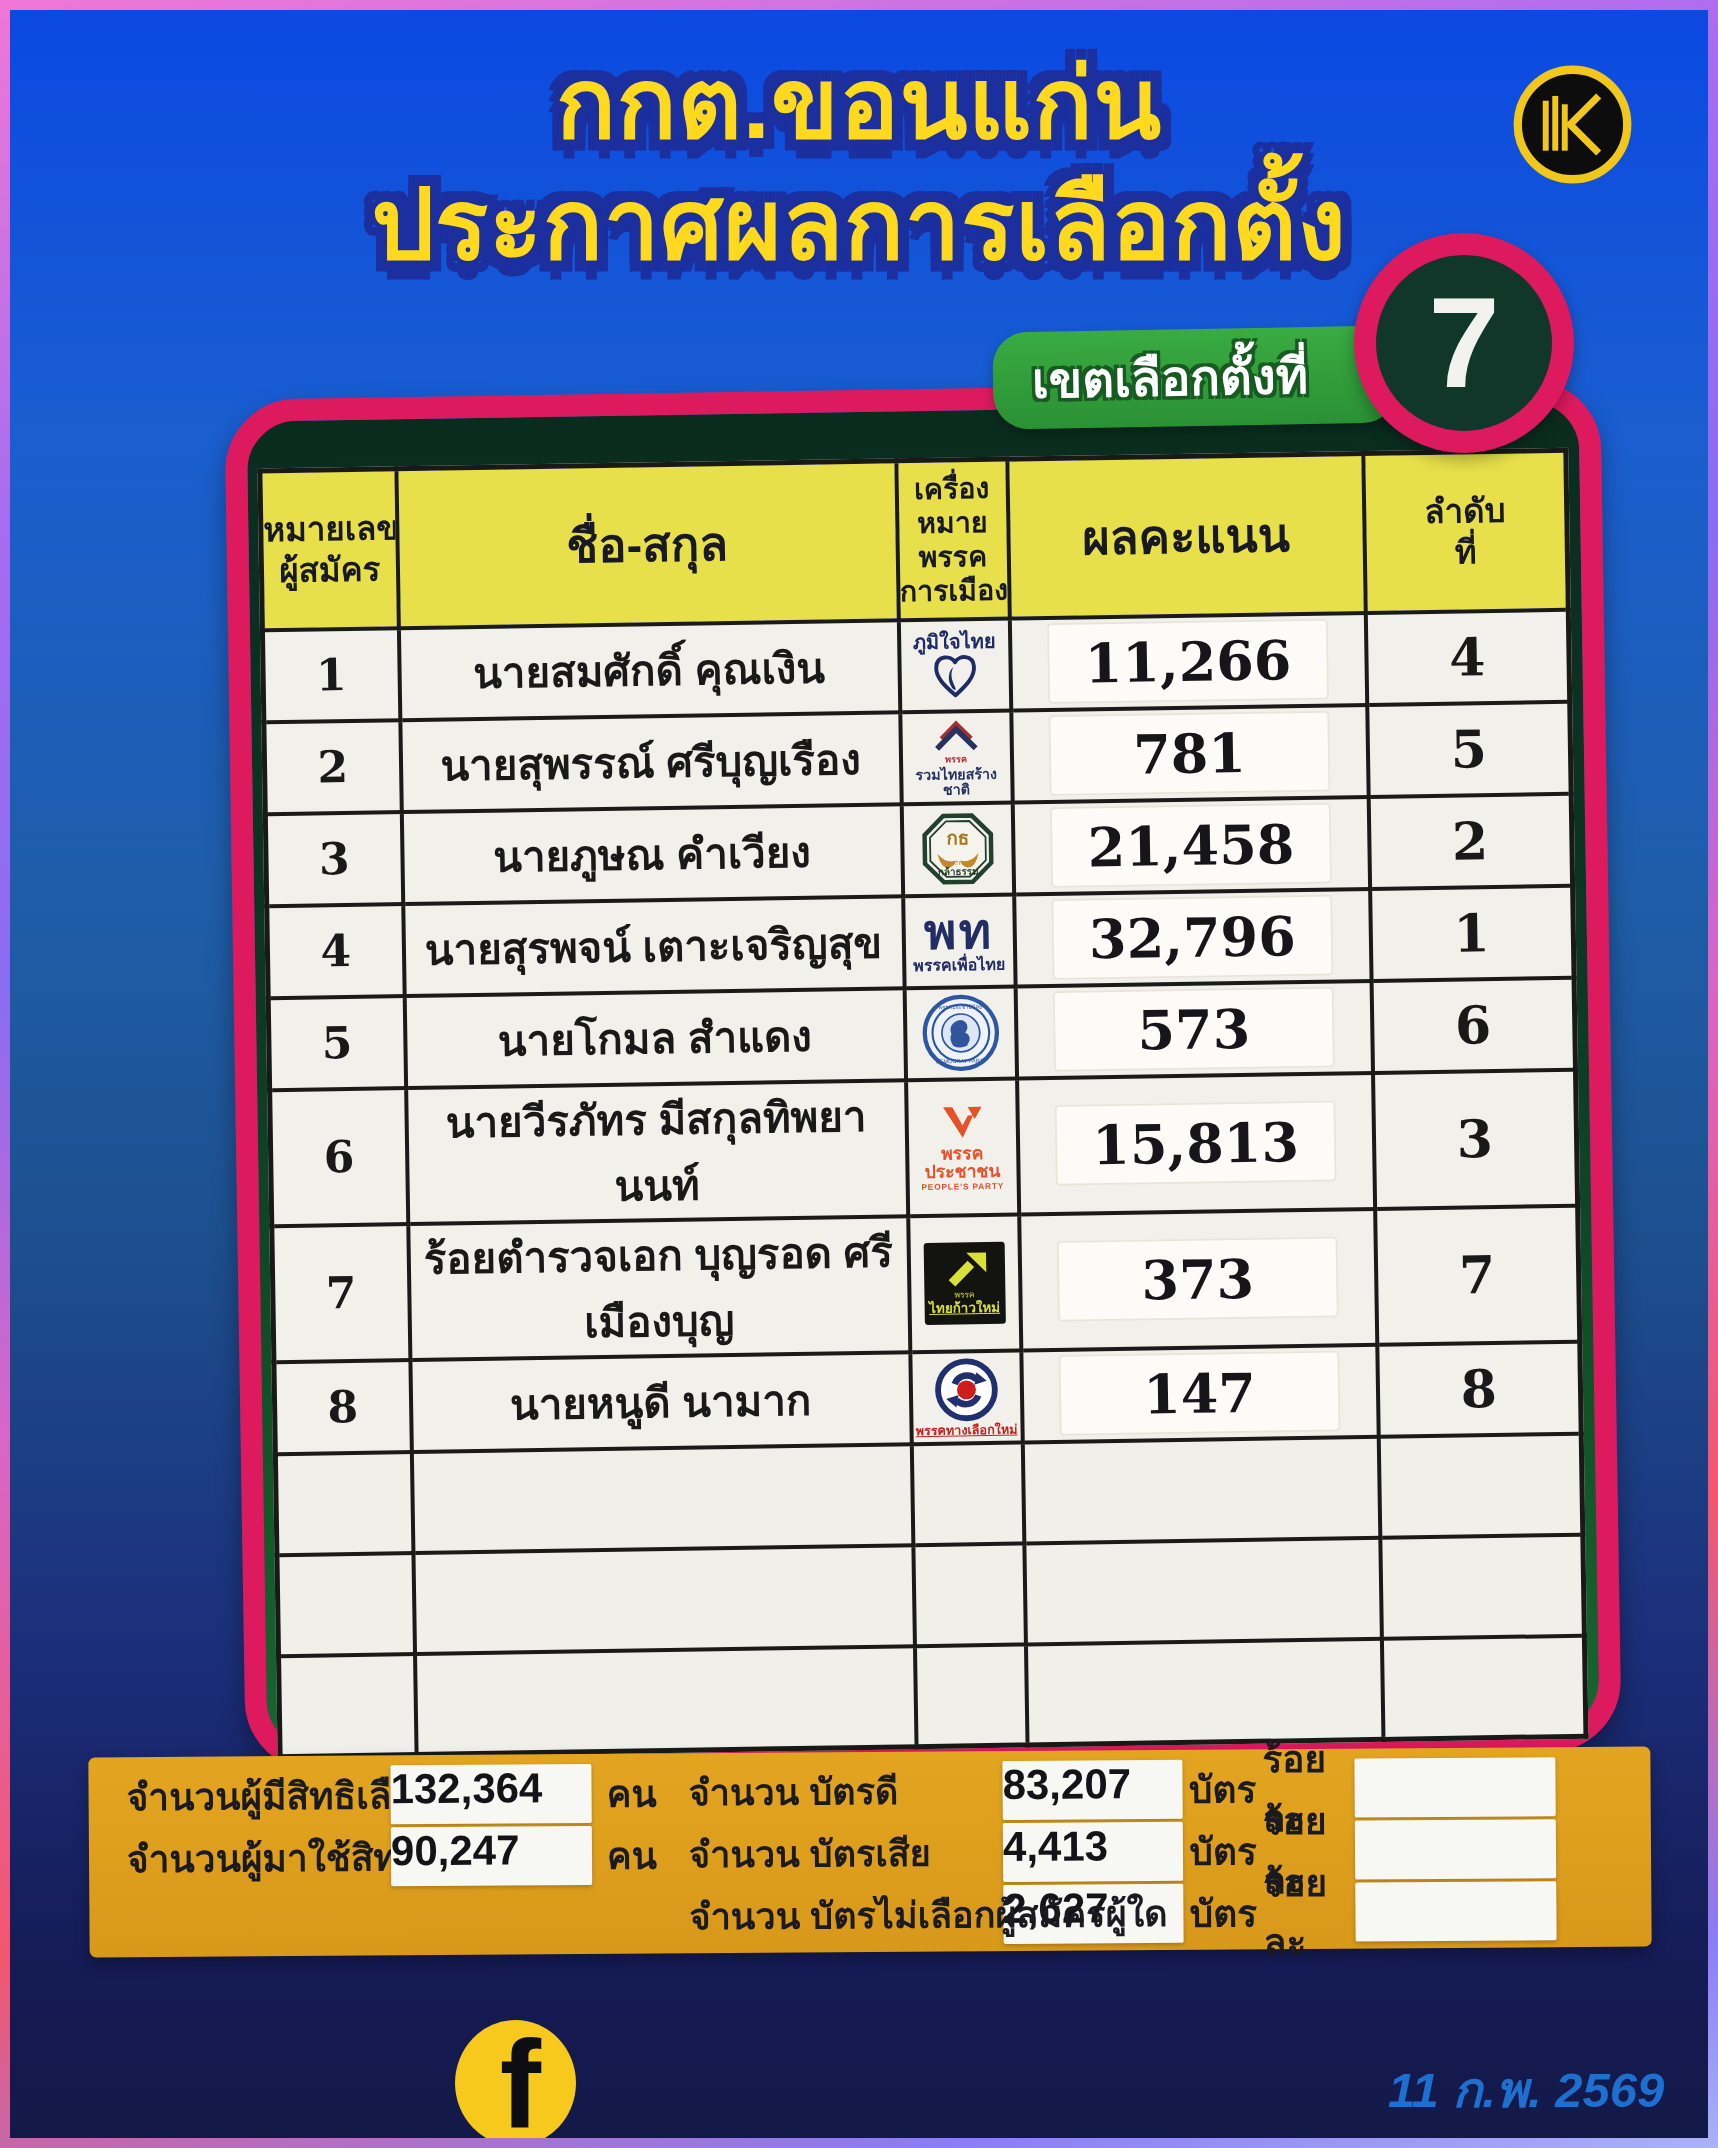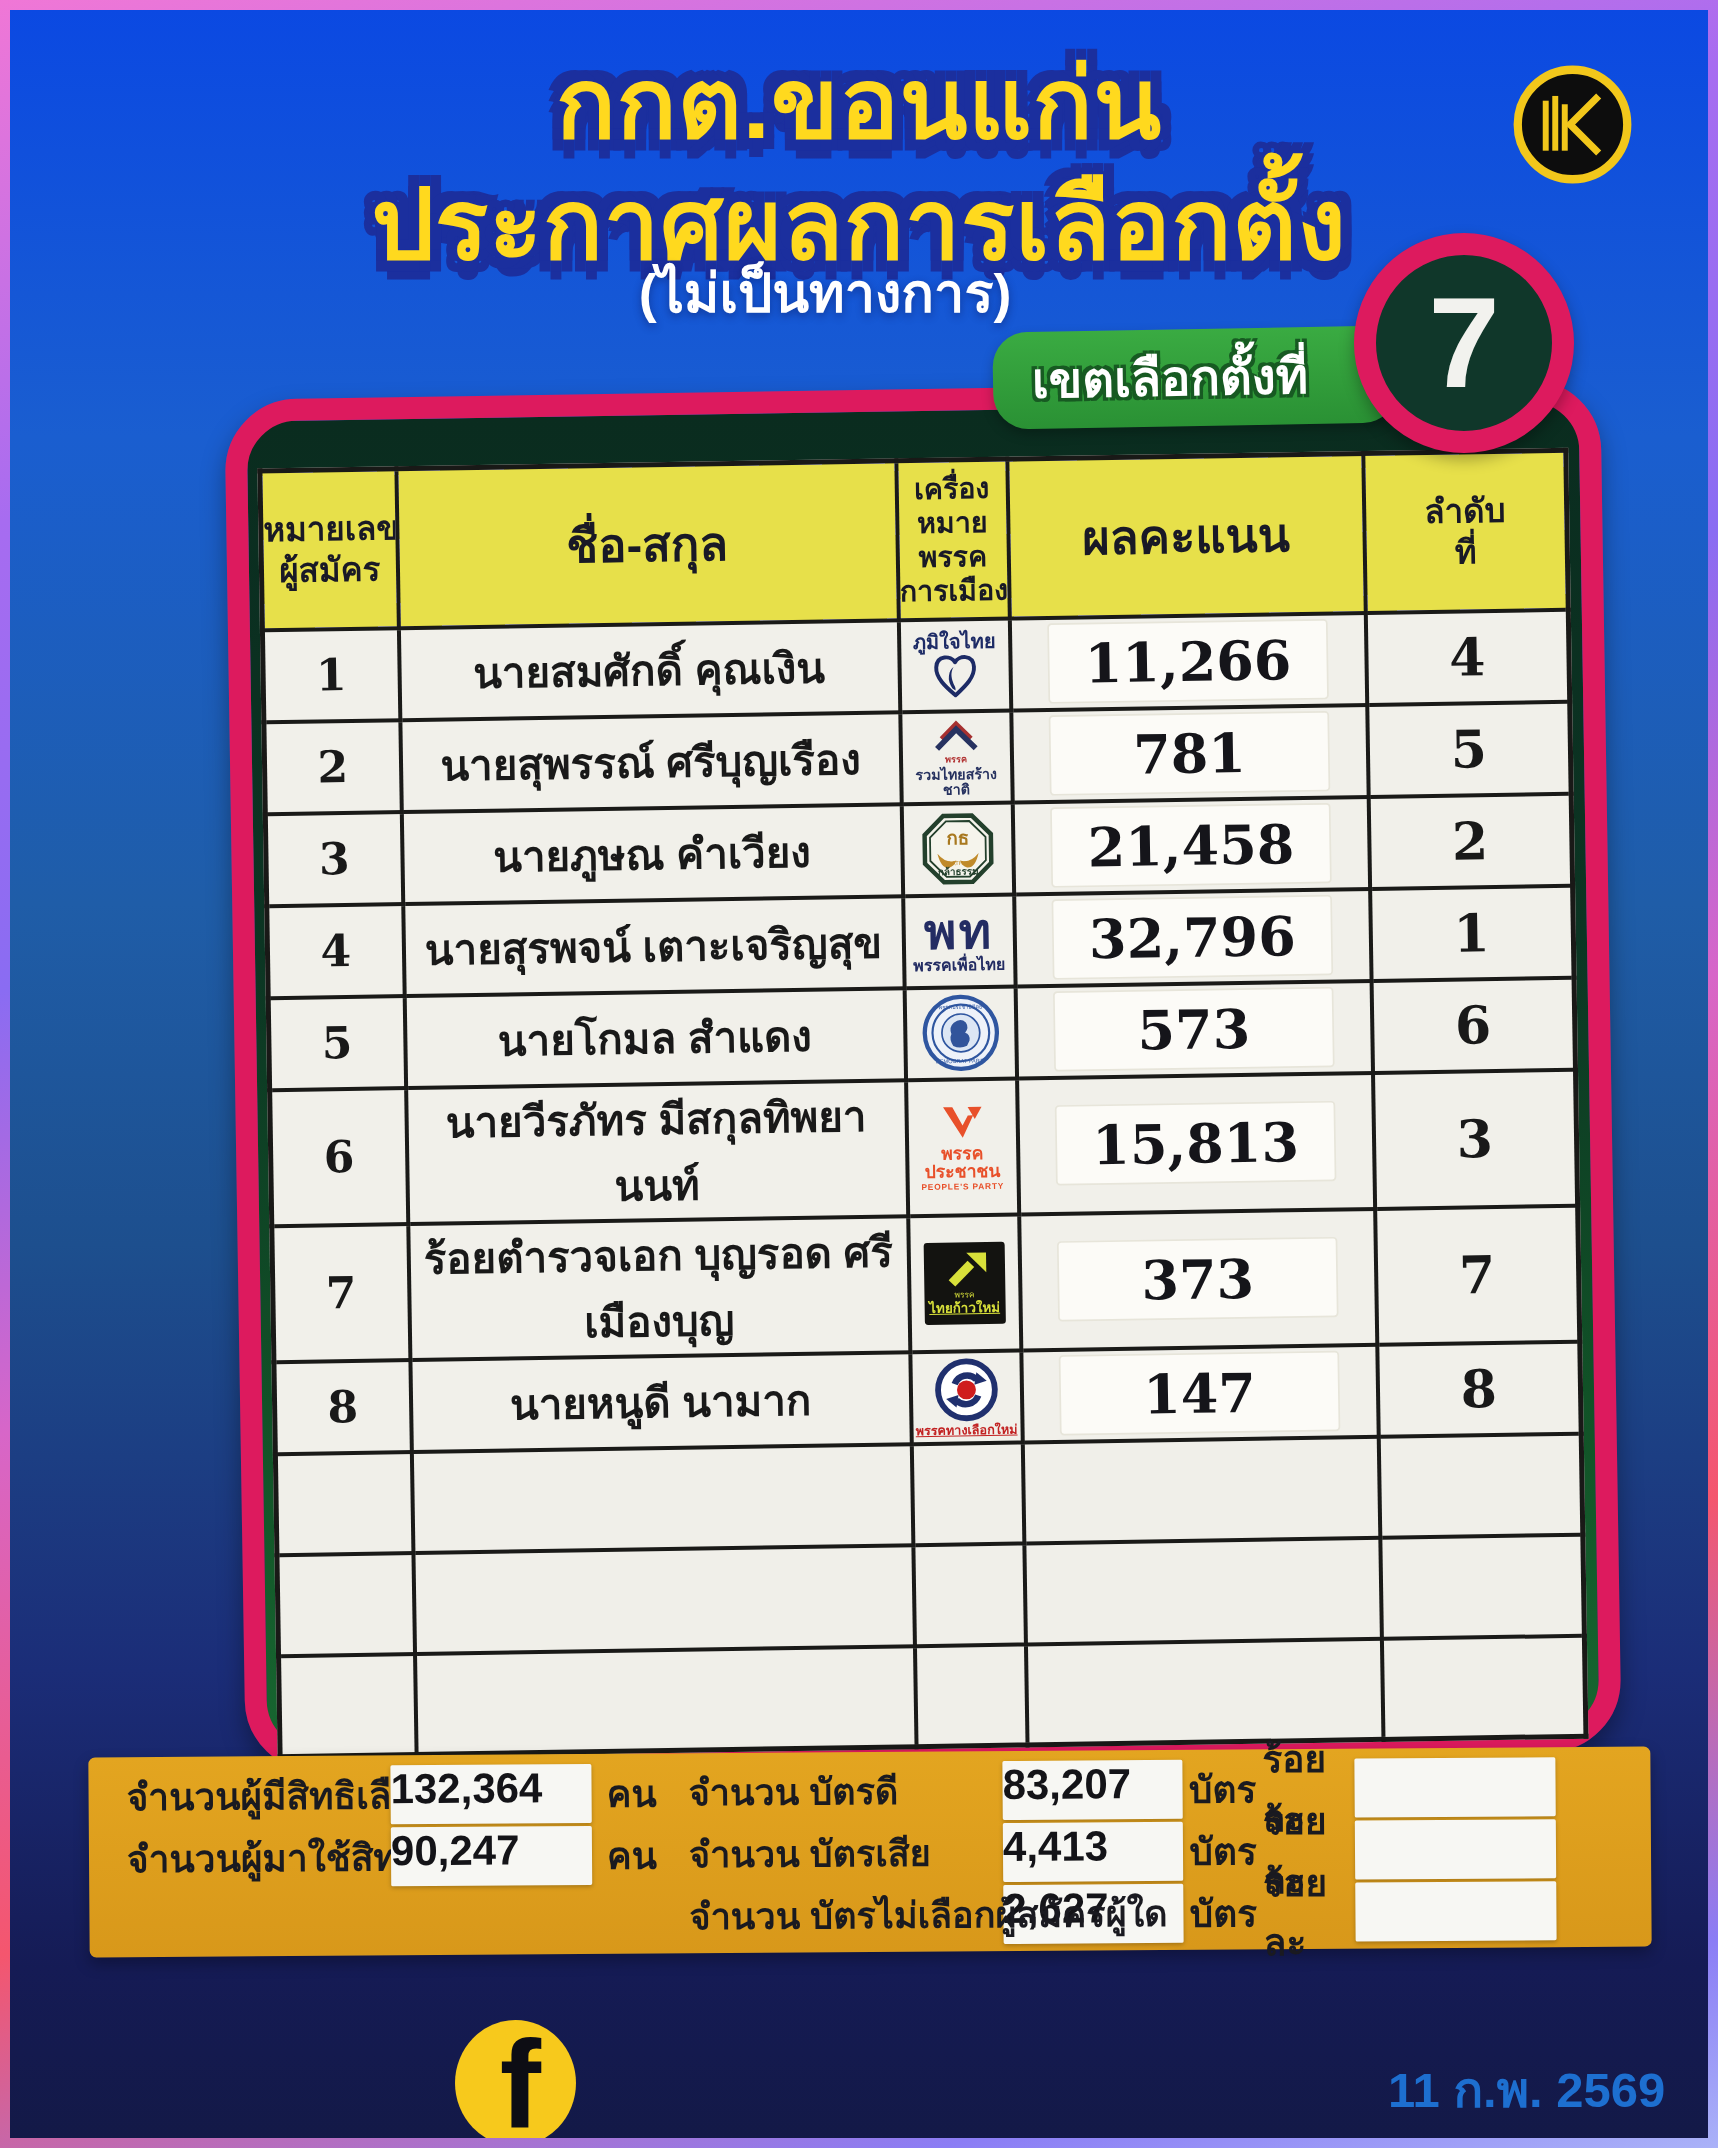--- a/index.html
+++ b/index.html
@@ -138,21 +138,21 @@
     font-size:124px; font-weight:800; color:#0d0d14; line-height:1;
     font-family:"Liberation Sans","DejaVu Sans",sans-serif;
   }
   .page-name {
     position:absolute; left:597px; top:2037px; z-index:4;
     font-size:59px; font-weight:800; color:#f8d31c; white-space:nowrap;
     text-shadow:0 3.4px 6.7px rgba(0,0,0,.4);
   }
   .post-date {
     position:absolute; left:1378px; top:2041px; z-index:4;
-    font-size:49px; font-weight:700; color:#1d6fd0; white-space:nowrap;
+    font-size:49px; font-weight:700; color:#1d6fd0; white-space:nowrap;font-style:italic;
   }
 </style>
 </head>
 <body>
 
 <div class="frame">
   <div class="bg">
 
     <div class="title-block">
       <div class="title-line">กกต.ขอนแก่น</div>
@@ -162,21 +162,20 @@
     <div class="k-logo">
       <svg viewBox="0 0 100 100" width="119" height="119">
         <circle cx="50" cy="50" r="46" fill="#0d0d0d" stroke="#f2c71b" stroke-width="7"></circle>
         <rect x="25" y="30" width="5" height="42" fill="#f2c71b"></rect>
         <rect x="33" y="26" width="5" height="46" fill="#f2c71b"></rect>
         <rect x="41" y="33" width="5" height="39" fill="#f2c71b"></rect>
         <path d="M72 26 L48 50 L72 74" fill="none" stroke="#f2c71b" stroke-width="6"></path>
       </svg>
     </div>
 
-    <div class="subtitle">(ไม่เป็นทางการ)</div>
 
     <div class="pill">
       <span class="pill-label">เขตเลือกตั้งที่</span>
     </div>
     <div class="circle7">
       <span>7</span>
     </div>
 
     <div class="board">
       <table class="results">

